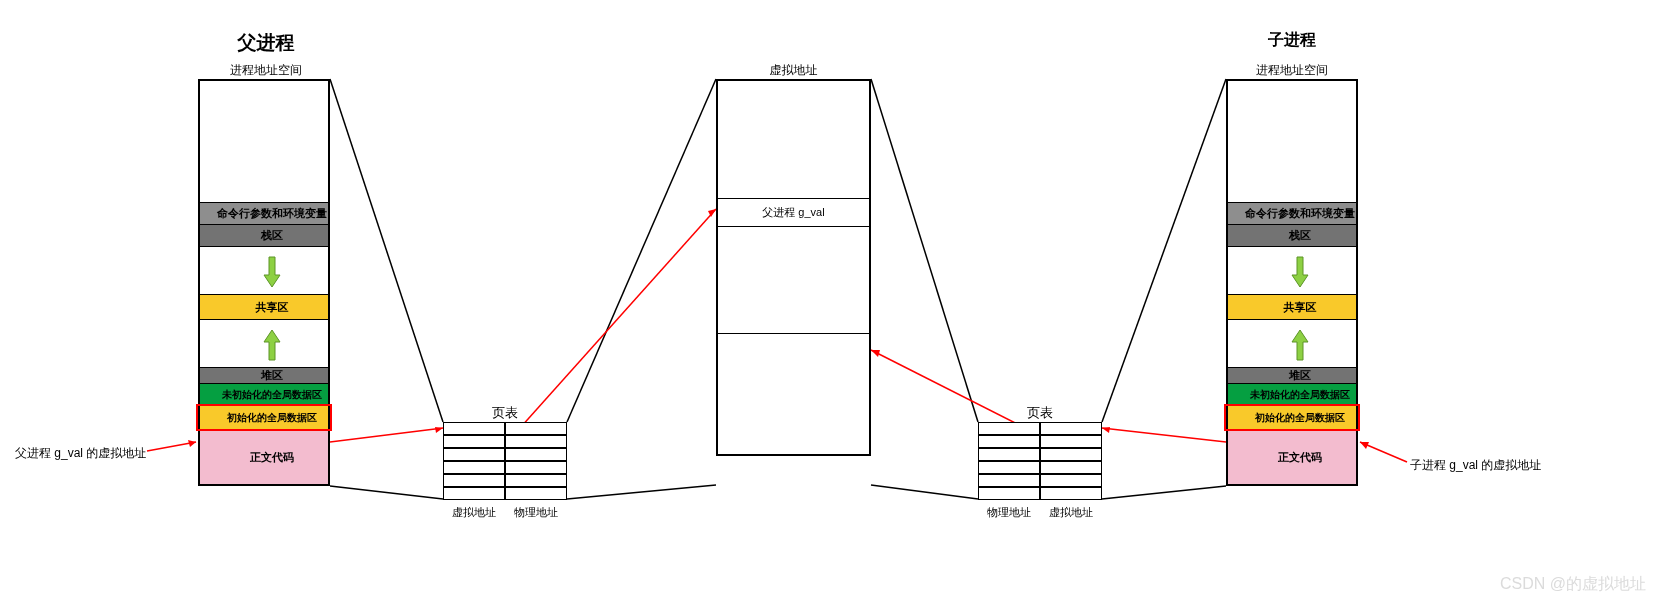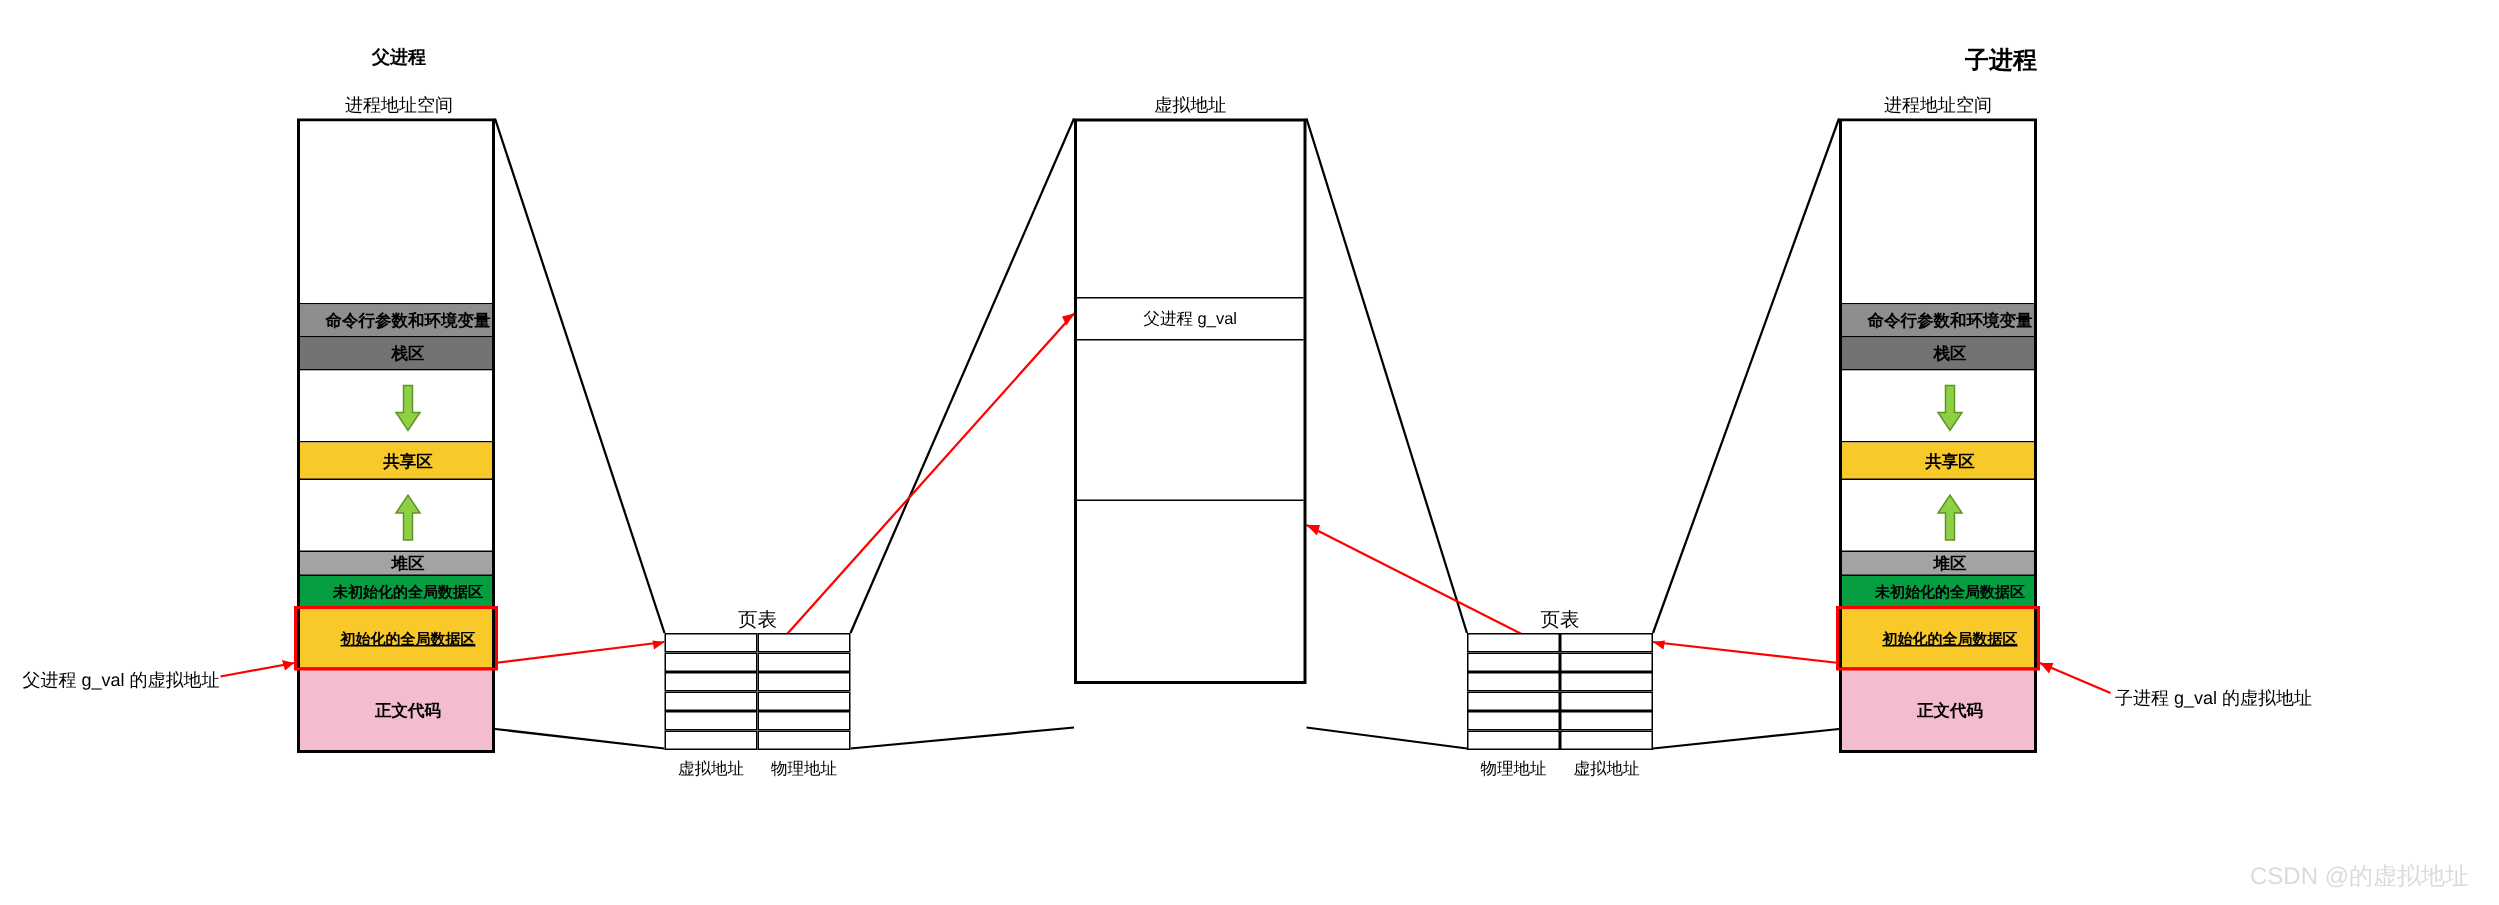--- a/index.html
+++ b/index.html
@@ -12,23 +12,23 @@
     
     .addr-space { position: absolute; width: 132px; border: 2px solid #000; }
     .seg { width: 100%; border-bottom: 1px solid #000; display: flex; align-items: center; justify-content: center; font-size: 11px; font-weight: bold; padding-left: 16px; }
     .seg:last-child { border-bottom: none; }
     .empty-top { height: 122px; background: #fff; }
     .cmd-env { height: 22px; background: #8e8e8e; color: #000; }
     .stack { height: 22px; background: #737373; }
     .arrow-down { height: 48px; background: #fff; }
     .shared { height: 25px; background: #f9c92a; }
     .arrow-up { height: 48px; background: #fff; }
-    .heap { height: 16px; background: #a3a3a3; }
+    .heap { height: 16px; background: #737373; }
     .uninit { height: 22px; background: #059f41; color: #000; font-size: 10px; }
-    .init { height: 40px; background: #f9c92a; font-size: 10px; position: relative; text-decoration: underline; }
+    .init { height: 24px; background: #f9c92a; font-size: 10px; position: relative; }
     .text-seg { height: 54px; background: #f3bccf; }
     
     .red-highlight { position: absolute; top: -2px; left: -4px; right: -4px; bottom: -2px; border: 2px solid #ff0000; pointer-events: none; }
     
     
     .arrow-svg { display: block; }
     
     
     .phys-mem { position: absolute; width: 155px; border: 2px solid #000; }
     .phys-row { width: 100%; display: flex; align-items: center; justify-content: center; font-size: 11px; }
@@ -82,21 +82,21 @@
   <line x1="1407" y1="462" x2="1360" y2="442" stroke="#ff0000" stroke-width="1.5"></line>
   <polygon points="1360,442 1369,442 1366,449" fill="#ff0000"></polygon>
 
   <line x1="1226" y1="442" x2="1102" y2="428" stroke="#ff0000" stroke-width="1.5"></line>
   <polygon points="1102,428 1110,427 1109,433" fill="#ff0000"></polygon>
 
   <line x1="1025" y1="428" x2="871" y2="350" stroke="#ff0000" stroke-width="1.5"></line>
   <polygon points="871,350 880,350 878,357" fill="#ff0000"></polygon>
 </svg>
 
-<div class="title" style="left:200px; top:30px; width:132px; font-size:12px;">父进程</div>
+<div class="title" style="left:200px; top:30px; width:132px; font-size:19px;">父进程</div>
 <div class="subtitle" style="left:200px; top:62px; width:132px;">进程地址空间</div>
 
 <div class="addr-space" style="left:198px; top:79px;">
   <div class="seg empty-top"></div>
   <div class="seg cmd-env">命令行参数和环境变量</div>
   <div class="seg stack">栈区</div>
   <div class="seg arrow-down">
     <svg class="arrow-svg" width="20" height="36">
         <path d="M7 4 L13 4 L13 22 L18 22 L10 34 L2 22 L7 22 Z" fill="#8dd043" stroke="#5c9427" stroke-width="1"></path>
       </svg>
@@ -149,21 +149,21 @@
 <div class="col-label" style="left:505px; top:505px; width:62px;">物理地址</div>
 
 <div class="subtitle" style="left:716px; top:62px; width:155px;">虚拟地址</div>
 <div class="phys-mem" style="left:716px; top:79px;">
   <div class="phys-row phys-blank-top"></div>
   <div class="phys-row phys-parent">父进程 g_val</div>
   <div class="phys-row phys-gap"></div>
   <div class="phys-row phys-blank-bot"></div>
 </div>
 
-<div class="title" style="left:1226px; top:30px; width:132px; font-size:16px;text-align:right;">子进程</div>
+<div class="title" style="left:1226px; top:30px; width:132px; font-size:16px;">子进程</div>
 <div class="subtitle" style="left:1226px; top:62px; width:132px;">进程地址空间</div>
 
 <div class="addr-space" style="left:1226px; top:79px;">
   <div class="seg empty-top"></div>
   <div class="seg cmd-env">命令行参数和环境变量</div>
   <div class="seg stack">栈区</div>
   <div class="seg arrow-down">
     <svg class="arrow-svg" width="20" height="36">
         <path d="M7 4 L13 4 L13 22 L18 22 L10 34 L2 22 L7 22 Z" fill="#8dd043" stroke="#5c9427" stroke-width="1"></path>
       </svg>

